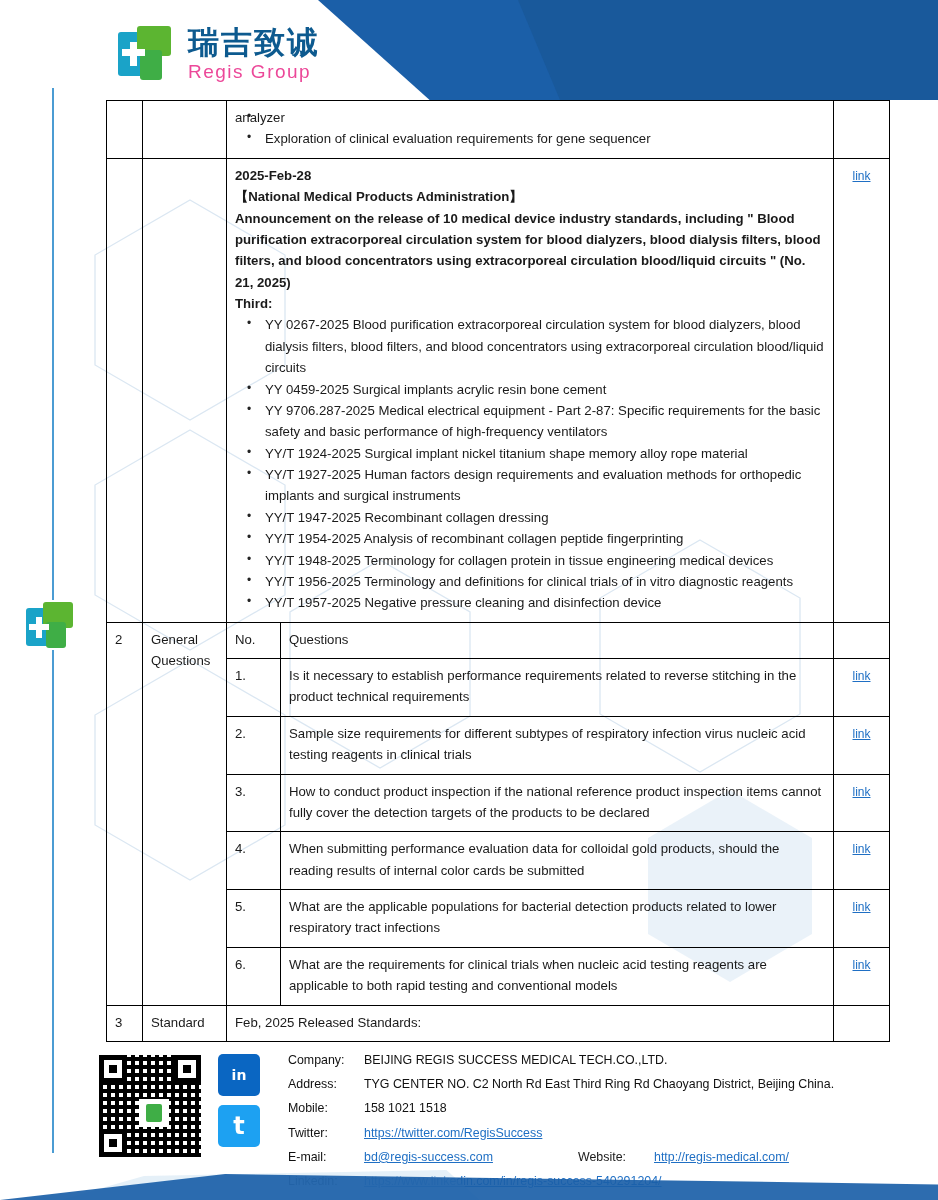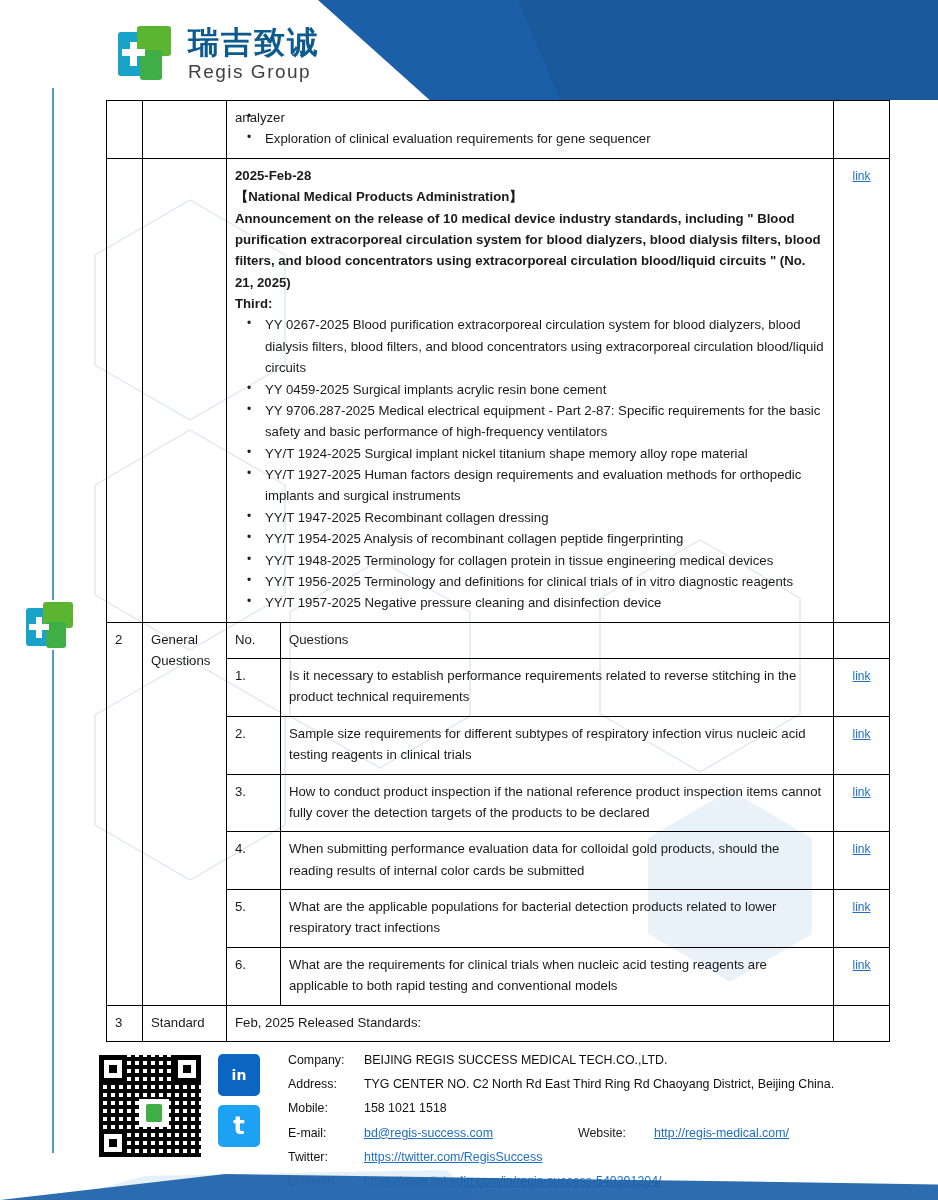--- a/index.html
+++ b/index.html
@@ -60,21 +60,21 @@
     position: absolute; left: 4px; top: 23px;
     width: 23px; height: 7px; background: #fff;
   }
   .logo-text { line-height: 1.05; }
   .logo-cn {
     font-size: 31px; font-weight: bold; color: #0d5a8f;
     letter-spacing: 2px;
     font-family: "DejaVu Sans", sans-serif;
   }
   .logo-en {
-    font-size: 19px; color: #404040; letter-spacing: 1.5px;
+    font-size: 19px; color: #ec4899; letter-spacing: 1.5px;
     margin-top: 3px;
   }
 
   
   .left-rule {
     position: absolute; left: 52px; top: 88px;
     width: 2px; height: 1065px; background: #4b9cd3;
   }
   .left-logo { position: absolute; left: 26px; top: 600px; width: 52px; height: 50px; background:#fff; padding: 3px 0; }
   .left-logo .b1 { position: absolute; left: 0; top: 8px; width: 26px; height: 38px; background: #1aa3c8; border-radius: 3px; }
@@ -360,35 +360,35 @@
         <div class="fval">BEIJING REGIS SUCCESS MEDICAL TECH.CO.,LTD.</div>
       </div>
       <div class="frow">
         <div class="flab">Address:</div>
         <div class="fval">TYG CENTER NO. C2 North Rd East Third Ring Rd Chaoyang District, Beijing China.</div>
       </div>
       <div class="frow">
         <div class="flab">Mobile:</div>
         <div class="fval">158 1021 1518</div>
       </div>
+      <div class="frow">
+        <div class="flab">Twitter:</div>
+        <div class="fval link">https://twitter.com/RegisSuccess</div>
+      </div>
       <div class="frow fsplit">
         <div class="left" style="display:flex;">
           <div class="flab">E-mail:</div>
           <div class="fval link">bd@regis-success.com</div>
         </div>
         <div style="display:flex;">
           <div class="wlab">Website:</div>
           <div class="fval link">http://regis-medical.com/</div>
         </div>
       </div>
       <div class="frow">
-        <div class="flab">Twitter:</div>
-        <div class="fval link">https://twitter.com/RegisSuccess</div>
-      </div>
-      <div class="frow">
         <div class="flab">Linkedin:</div>
         <div class="fval link">https://www.linkedin.com/in/regis-success-540291204/</div>
       </div>
     </div>
   </div>
 
   <div class="bottom-light"></div>
   <div class="bottom-stripe"></div>
 </div>
 

